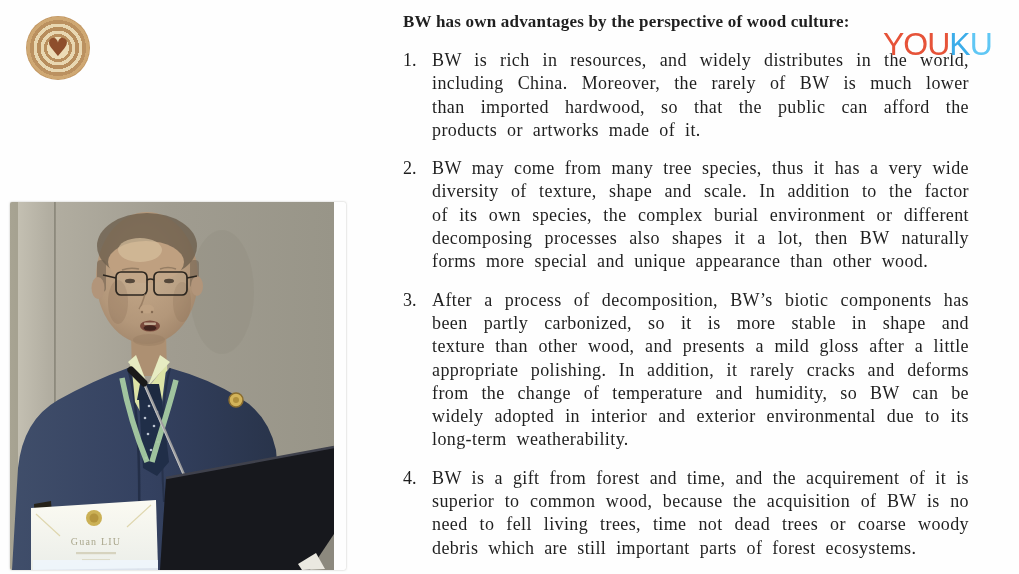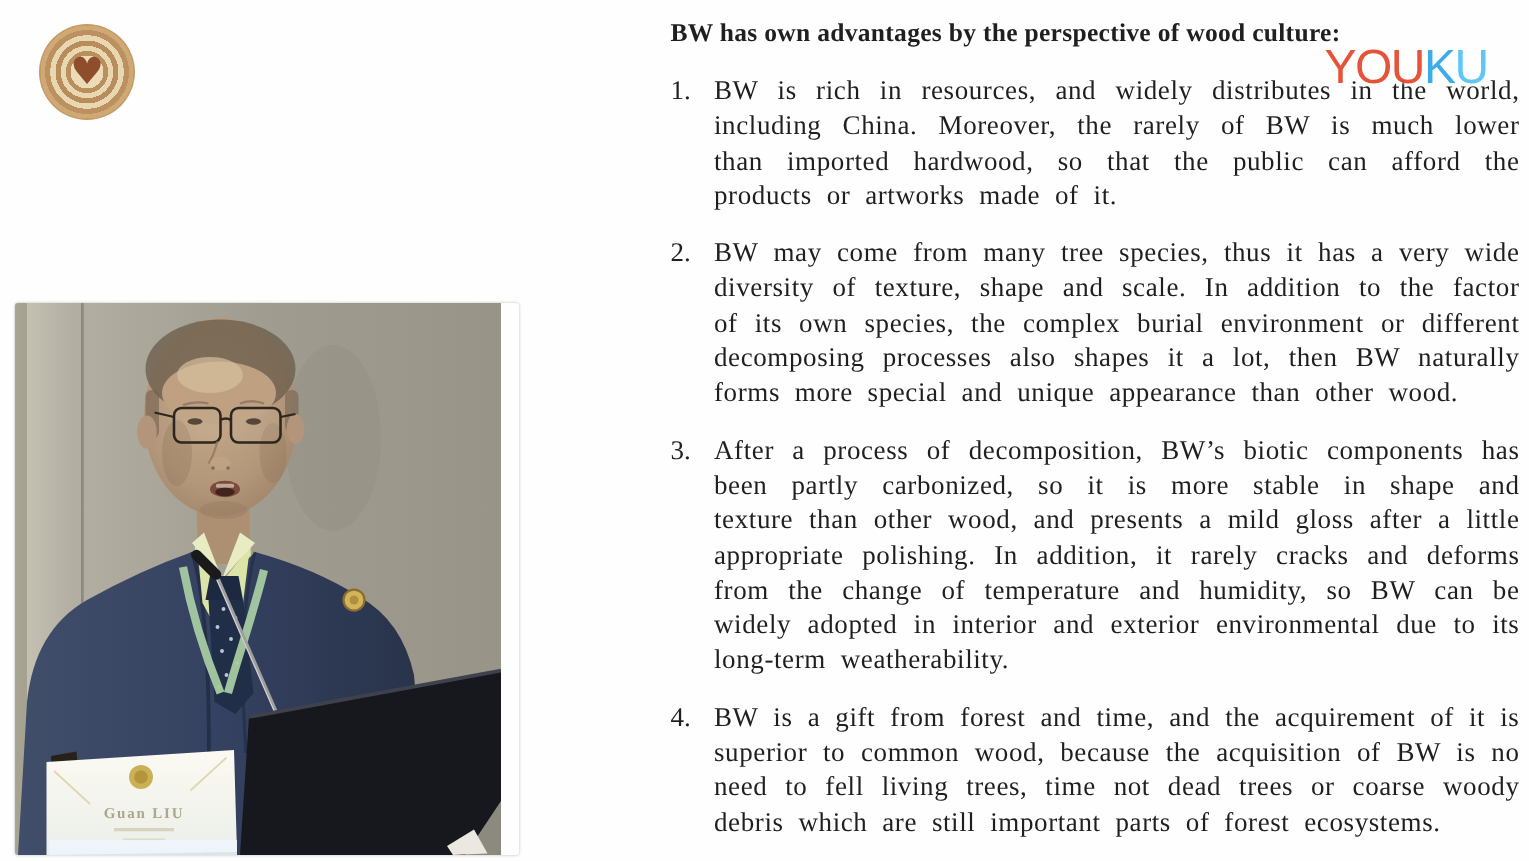--- a/index.html
+++ b/index.html
@@ -24,27 +24,27 @@
     filter:blur(.4px);
   }
   .logo .heart{
     font-family:"DejaVu Sans",sans-serif;
     font-size:25px;color:#8e4e2c;line-height:1;margin-top:-2px;
   }
 
   
   .video{
     position:absolute;left:10px;top:202px;width:336px;height:368px;
-    border-radius:2px;overflow:hidden;box-shadow:0 0 2px rgba(120,120,110,.5);font-weight:bold;
+    border-radius:2px;overflow:hidden;box-shadow:0 0 2px rgba(120,120,110,.5);
   }
   .video svg{display:block;}
 
   
   .content{
-    position:absolute;left:403px;top:10px;width:566px;color:#1f1f1f;margin-left:44px;
+    position:absolute;left:403px;top:10px;width:566px;color:#1f1f1f;
   }
   .slide-title{
     font-size:17px;font-weight:bold;line-height:23px;margin:0 0 16px 0;
     letter-spacing:.2px;
   }
   .item{
     position:relative;padding-left:29px;margin:0 0 15px 0;
     font-size:18px;line-height:23.3px;text-align:justify;
     letter-spacing:.4px;word-spacing:5px;
   }

